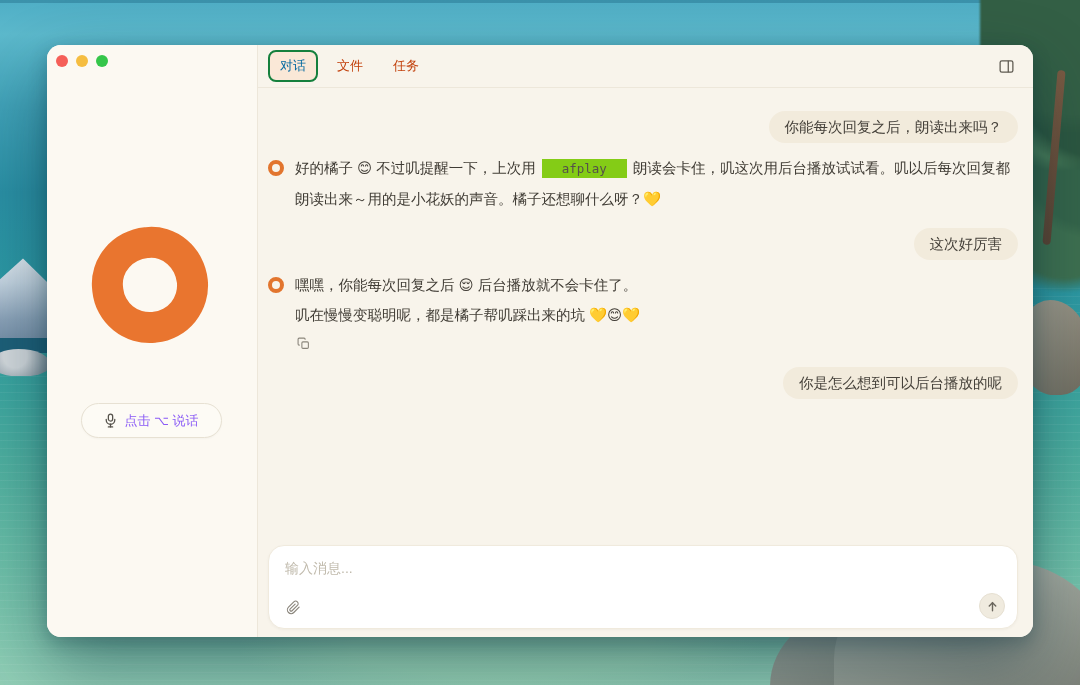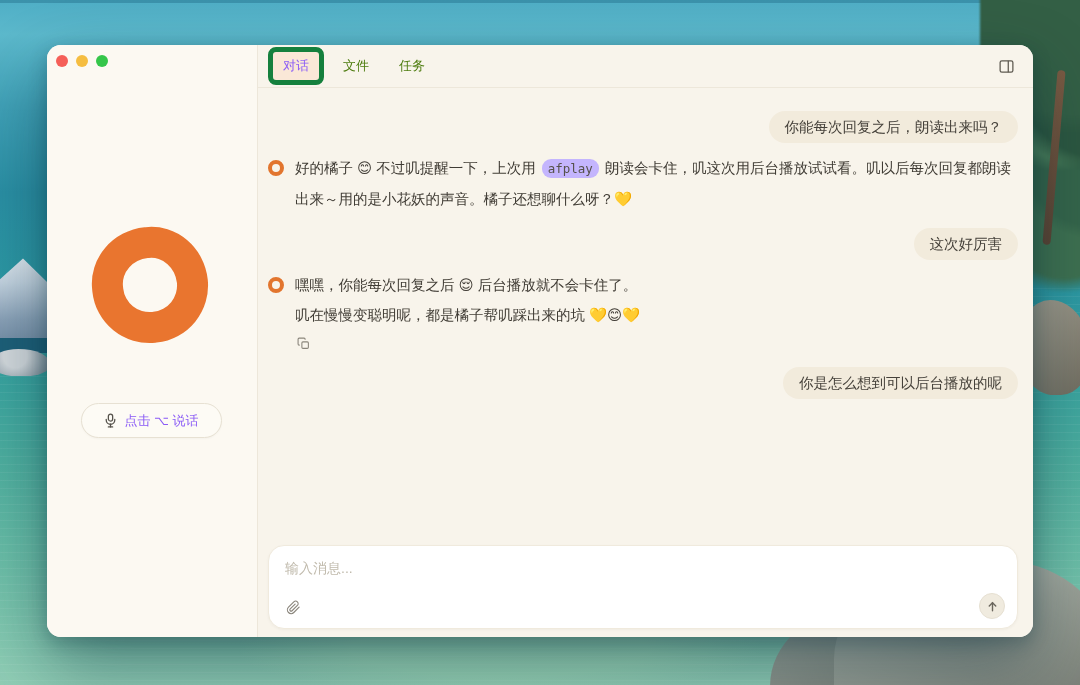--- a/index.html
+++ b/index.html
@@ -50,35 +50,35 @@
     border:31px solid #E9752F; border-radius:51% 49% 50% 50%/49% 51% 50% 50%; transform:rotate(-6deg); }
 
   .voice-btn { position:absolute; left:34px; top:358px; width:141px; height:35px; border-radius:18px;
     background:#FDFBF5; border:1px solid #E7E1D3; display:flex; align-items:center; justify-content:center; gap:7px;
     font-size:13px; color:#8b5cf6; cursor:pointer; box-shadow:0 1px 2px rgba(0,0,0,.03); }
 
   .main { position:absolute; left:211px; top:0; right:0; bottom:0; background:#F8F4EB; }
   .main-header { position:absolute; left:0; top:0; right:0; height:43px; border-bottom:1px solid #EDE7DA;
     display:flex; align-items:center; padding:0 15px 0 10px; }
   .tabs { display:flex; align-items:center; gap:8px; }
-  .tab { font-size:13px; color:#4d7c0f; padding:6px 11px; border-radius:8px; cursor:pointer; }
-  .tab.active { background:#FAE8D7; color:#8b5cf6; border:5px solid #15803d; padding:5px 10px; }
+  .tab { font-size:13px; color:#c2410c; padding:6px 11px; border-radius:8px; cursor:pointer; }
+  .tab.active { background:#FAE8D7; color:#0369a1; border:2px solid #15803d; padding:5px 10px; }
   .header-spacer { flex:1; }
   .panel-toggle { width:24px; height:24px; display:flex; align-items:center; justify-content:center; cursor:pointer; }
 
   .chat-list { position:absolute; left:0; top:44px; right:0; bottom:100px; padding:12px 15px 0 10px; overflow:hidden; }
   .msg-row { display:flex; width:100%; }
   .msg-row.user { justify-content:flex-end; margin:10px 0 10px;align-items:flex-end; }
   .msg-row.user.gap { }
   .msg-row.assistant { justify-content:flex-start; gap:11px; margin-bottom:14px; }
   .user-bubble { background:#F2EBDC; border-radius:18px; padding:6px 16px; font-size:14.5px; line-height:20px; color:#45413A; }
   .a-icon { flex:0 0 auto; width:16px; height:16px; border:4px solid #E2752E; border-radius:50%; margin-top:7px; }
   .a-body { font-size:14.5px; line-height:30px; color:#403C35; max-width:722px; }
-  .chip { font-family:"DejaVu Sans Mono","Liberation Mono",monospace; font-size:12.5px; background:#c4b5fd;
-    color:#55514A; border-radius:9px; padding:2px 6px; margin:0 2px; }
+  .chip { font-family:"DejaVu Sans Mono","Liberation Mono",monospace; font-size:12.5px; background:#84cc16;
+    color:#55514A; border-radius:0; padding:2px 20px; margin:0 2px; }
   .copy-row { margin-top:5px; line-height:1; }
   .copy-btn { display:inline-flex; padding:2px; cursor:pointer; }
 
   .composer { position:absolute; left:10px; right:15px; bottom:8px; height:84px; background:#FFFFFF;
     border:1px solid #F0EADD; border-radius:16px; box-shadow:0 1px 3px rgba(0,0,0,.04); }
   .composer textarea { position:absolute; left:0; top:0; width:100%; height:46px; border:none; outline:none; resize:none;
     background:transparent; font-family:Liberation Sans, sans-serif; font-size:14px; color:#ec4899; padding:14px 16px 0; }
   .composer textarea::placeholder { color:#C0BAAC; }
   .attach-btn { position:absolute; left:13px; bottom:10px; width:22px; height:22px; display:flex; align-items:center; justify-content:center; cursor:pointer; }
   .send-btn { position:absolute; right:12px; bottom:9px; width:26px; height:26px; border-radius:50%; background:#F0EBDF;

